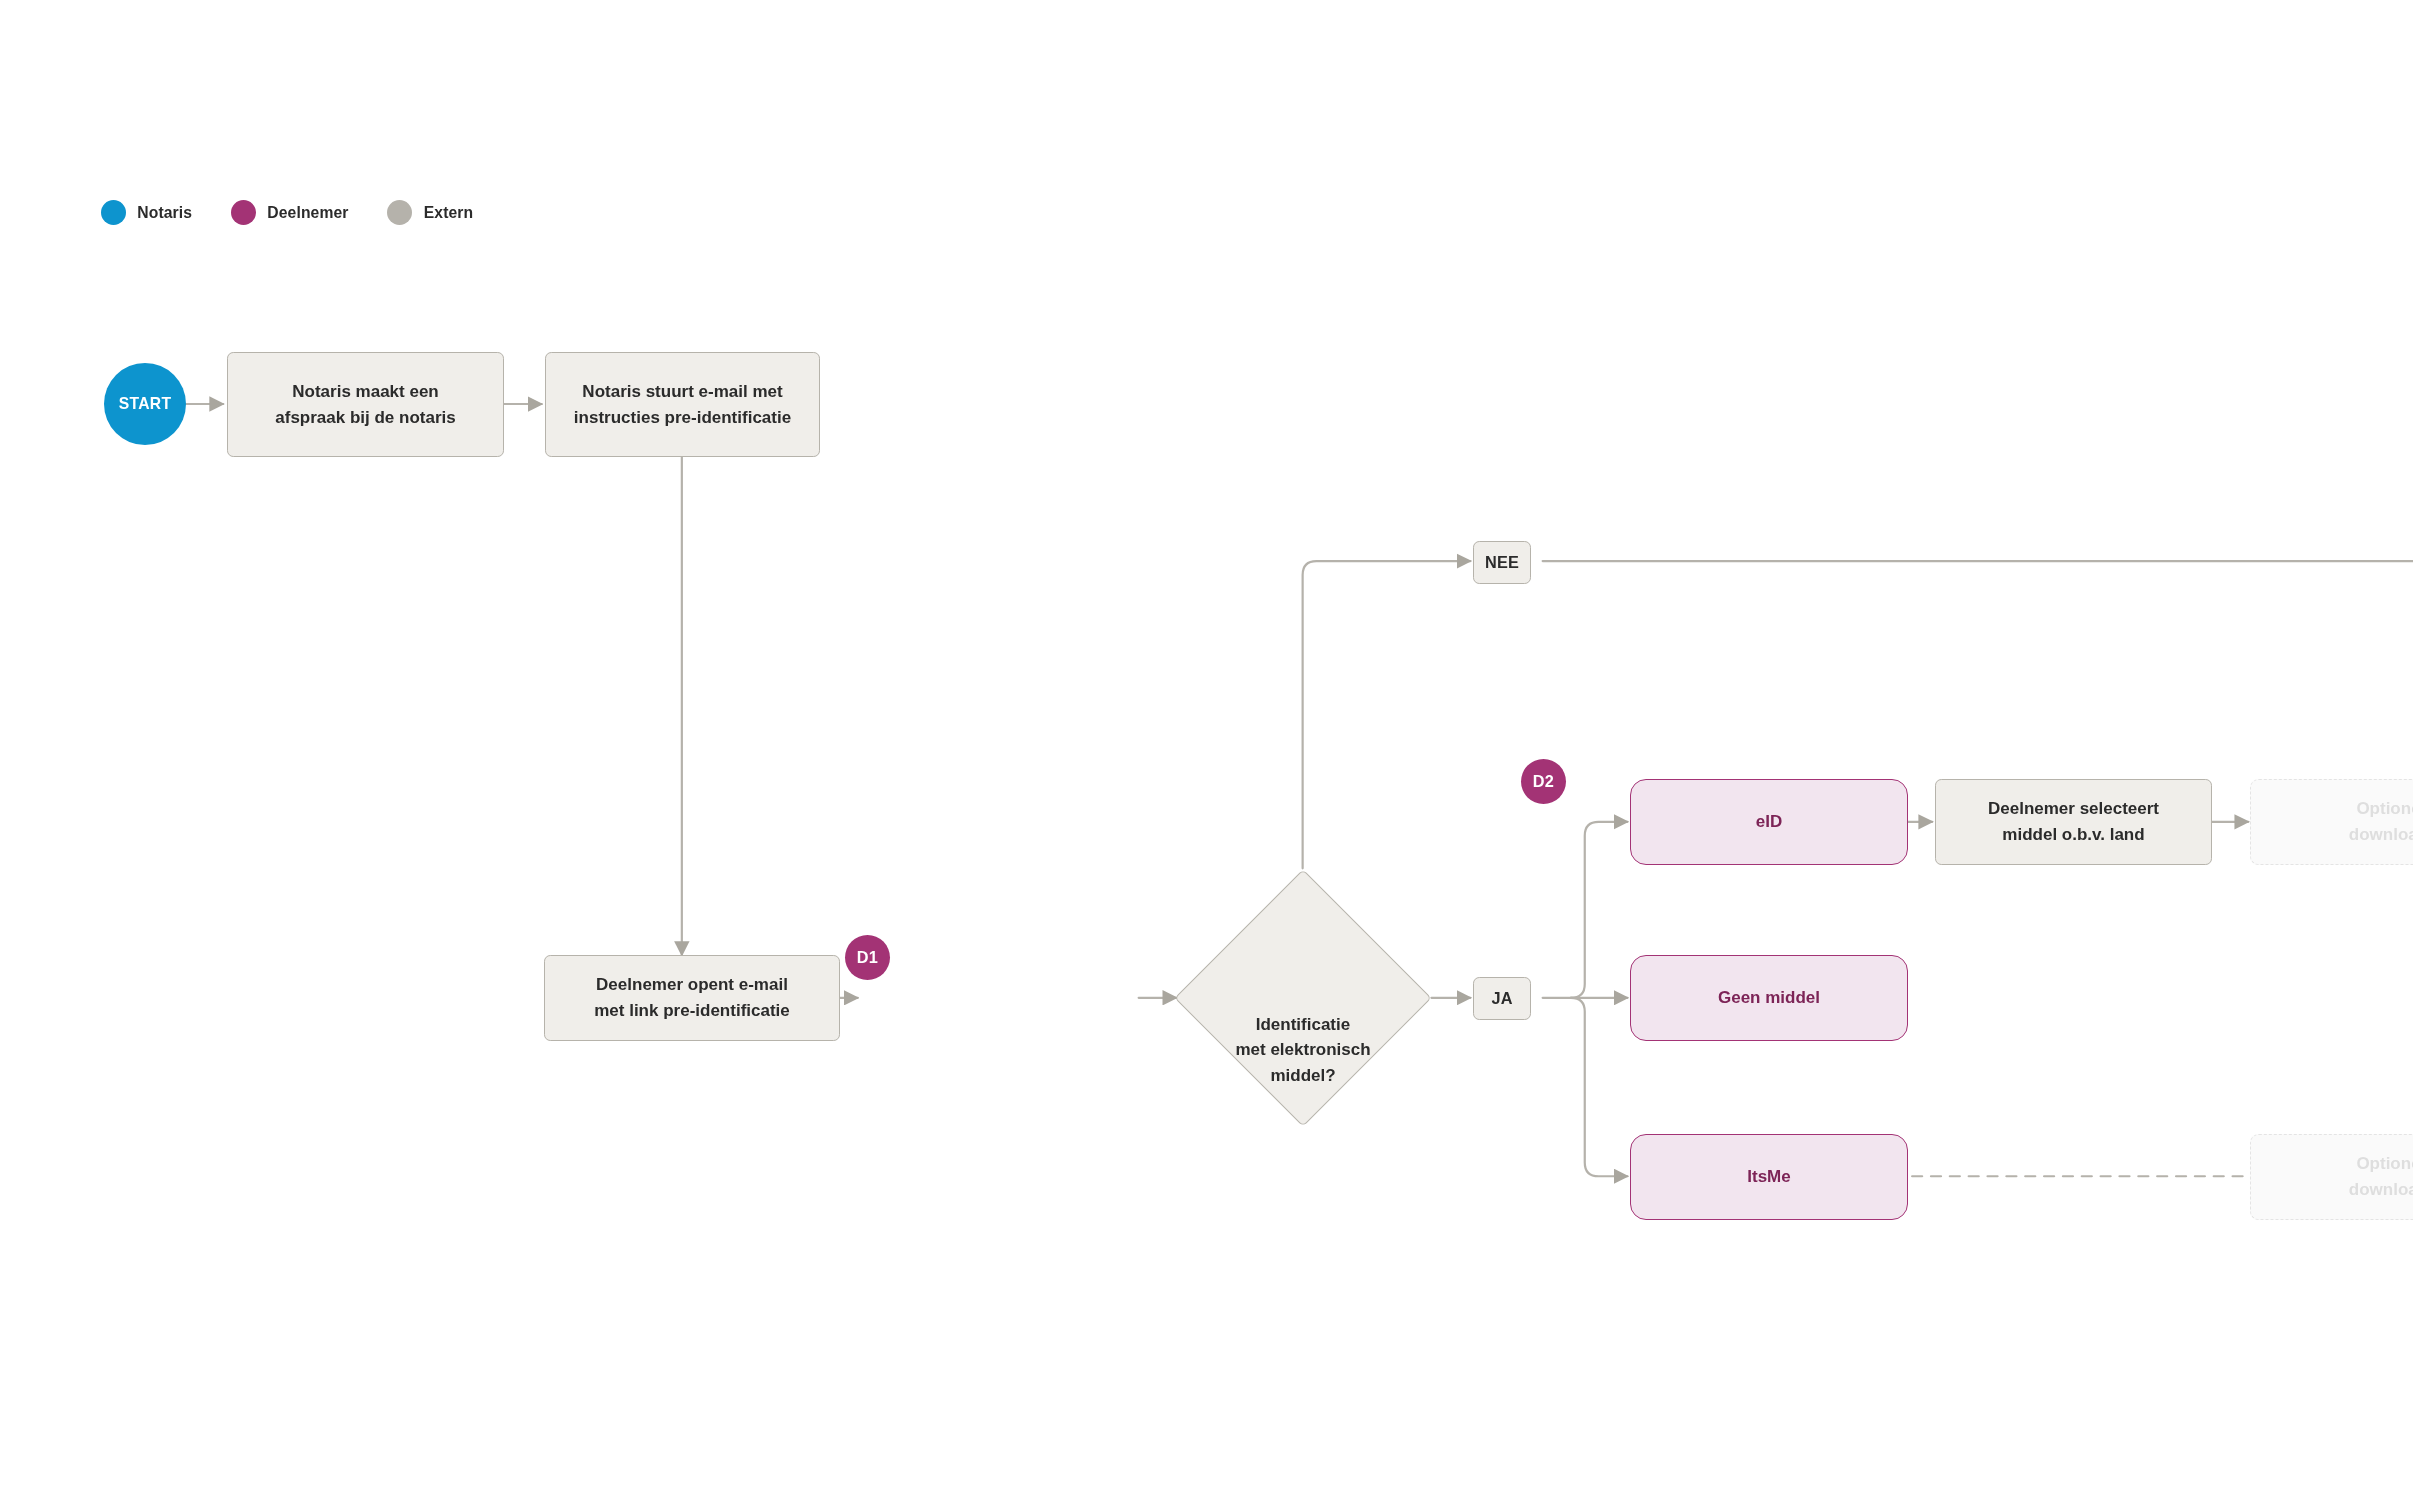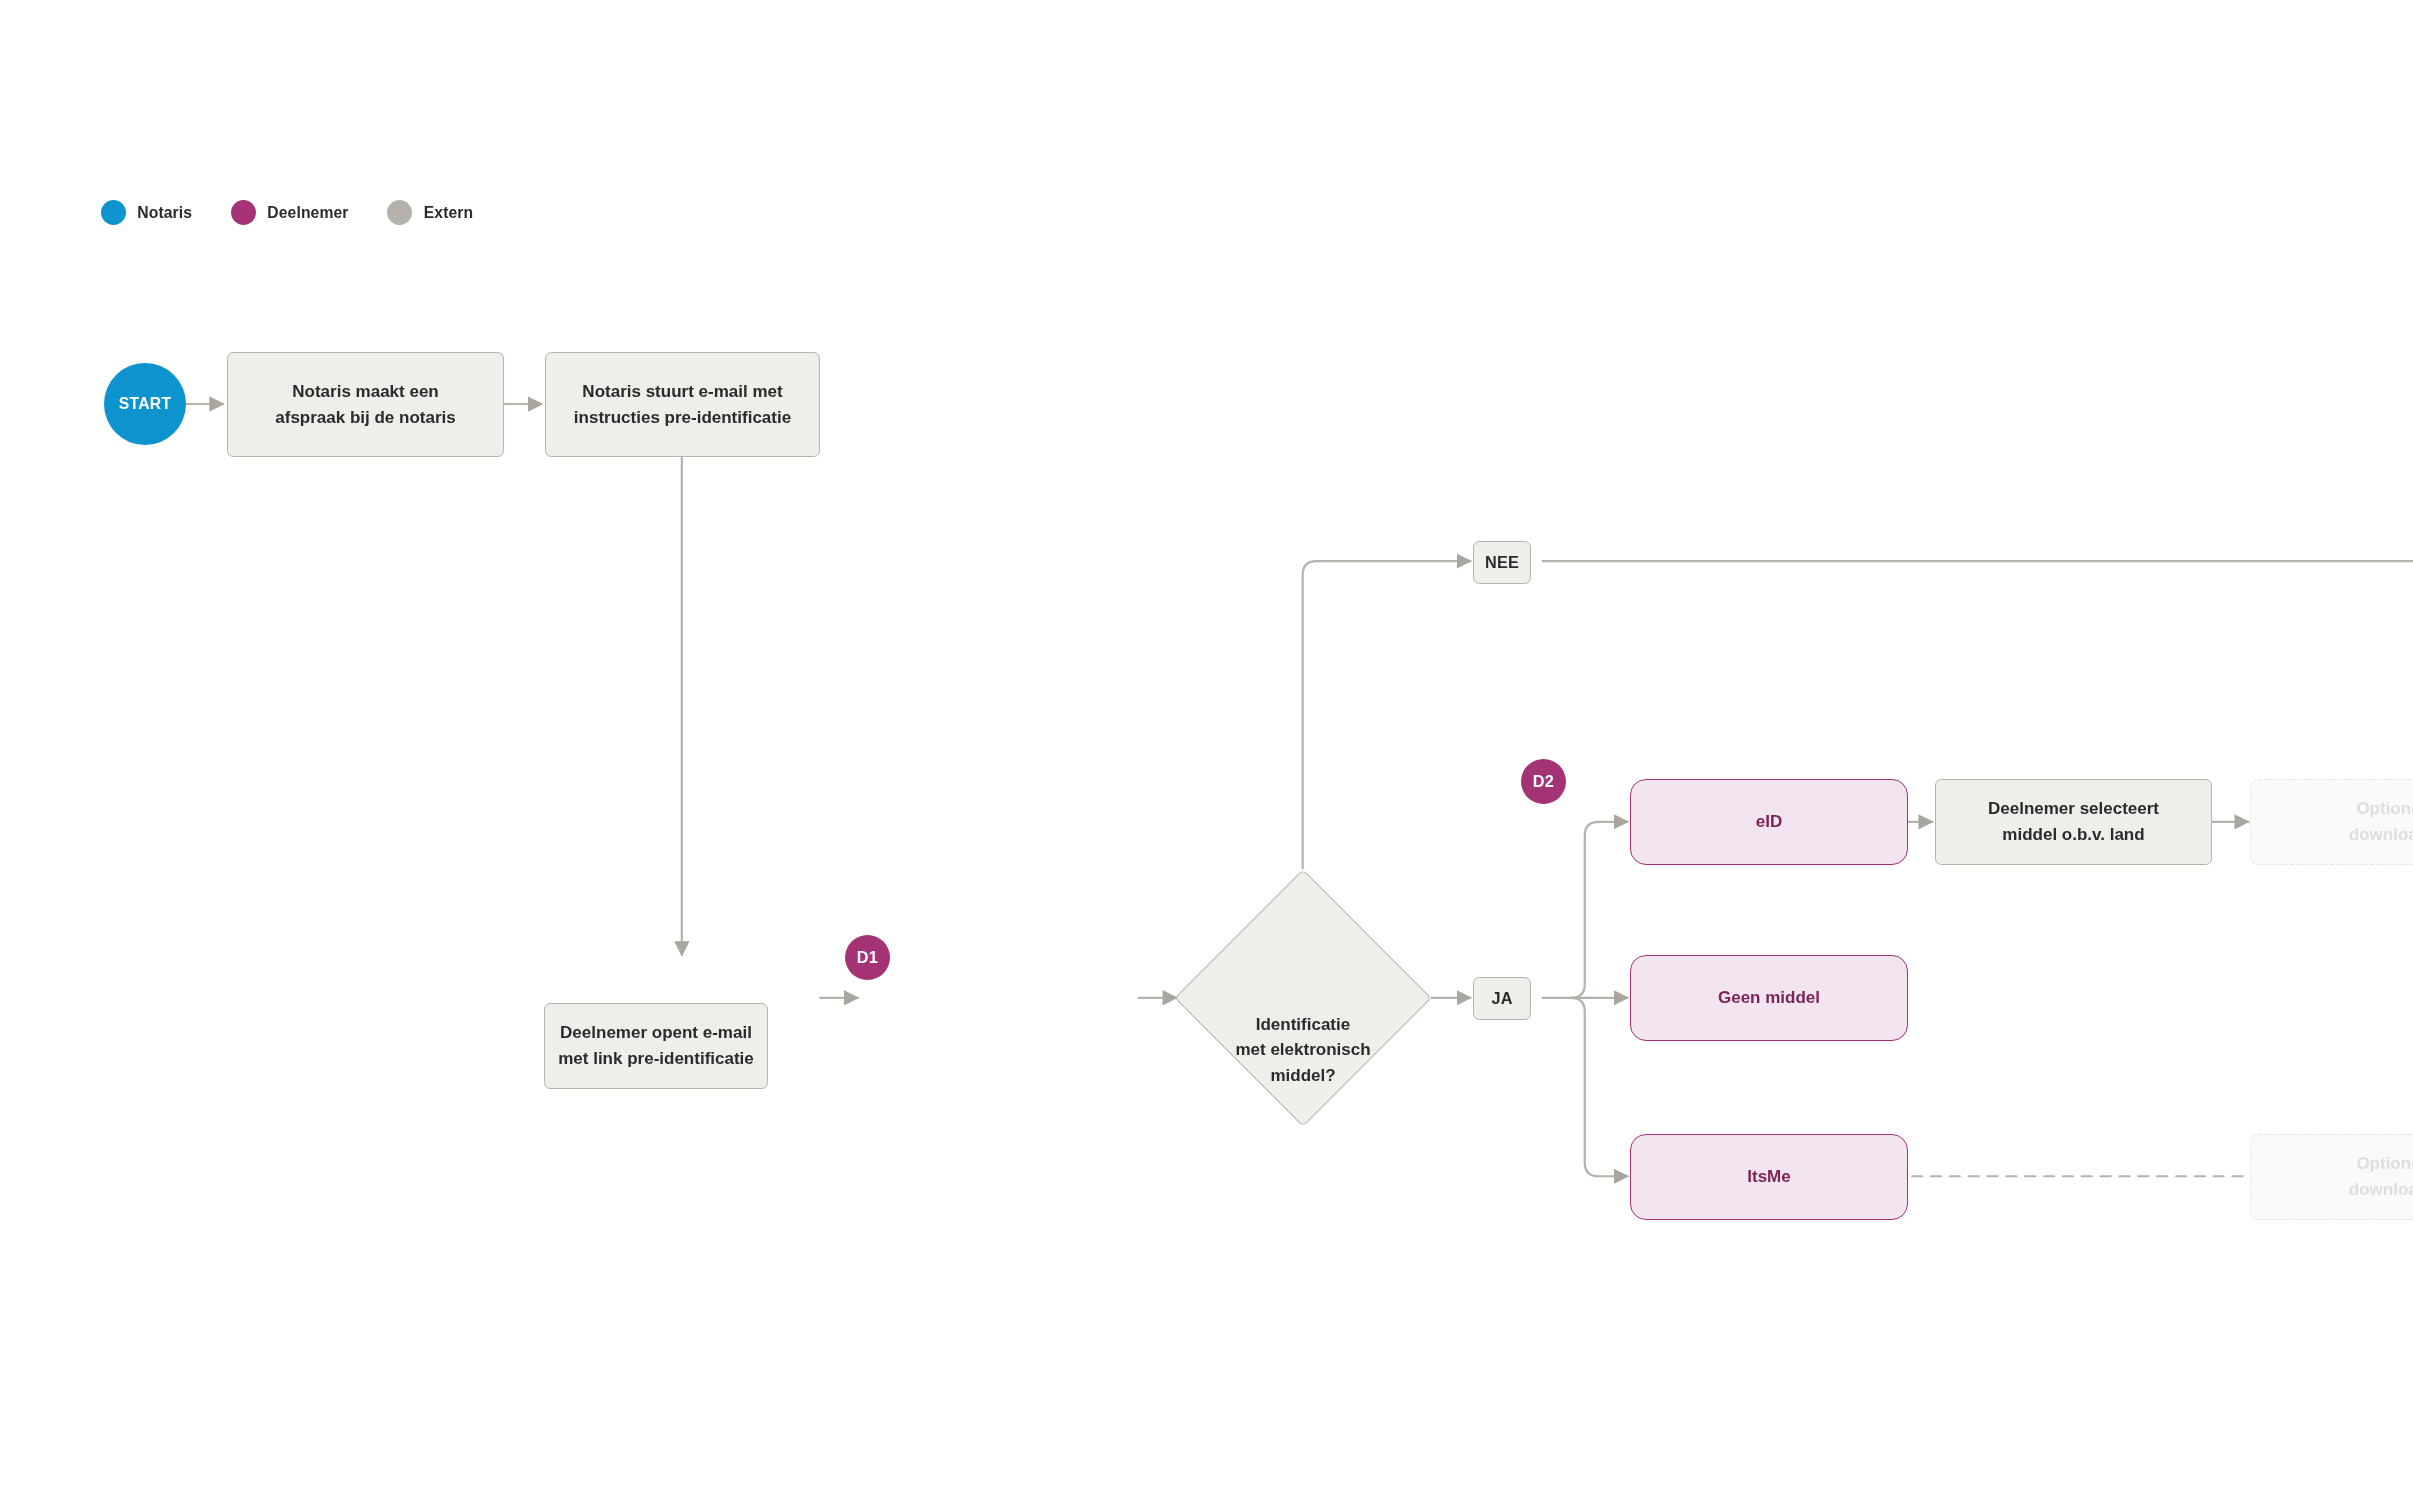--- a/index.html
+++ b/index.html
@@ -251,21 +251,21 @@
   <div class="node process" style="left:227px; top:352px; width:277px; height:105px;">
     <span class="node-text">Notaris maakt een
 afspraak bij de notaris</span>
   </div>
 
   <div class="node process" style="left:545px; top:352px; width:275px; height:105px;">
     <span class="node-text">Notaris stuurt e-mail met
 instructies pre-identificatie</span>
   </div>
 
-  <div class="node process" style="left:544px; top:955px; width:224px; height:86px;margin-top:48px;">
+  <div class="node process" style="left:544px; top:955px; width:296px; height:86px;">
     <span class="node-text">Deelnemer opent e-mail
 met link pre-identificatie</span>
   </div>
 
   <div class="marker" style="left:845px; top:935px;">
     <span>D1</span>
   </div>
 
   <div class="node decision" style="left:1212px; top:907px; width:182px; height:182px;align-items:flex-end;">
     <div class="diamond-shape"></div>

